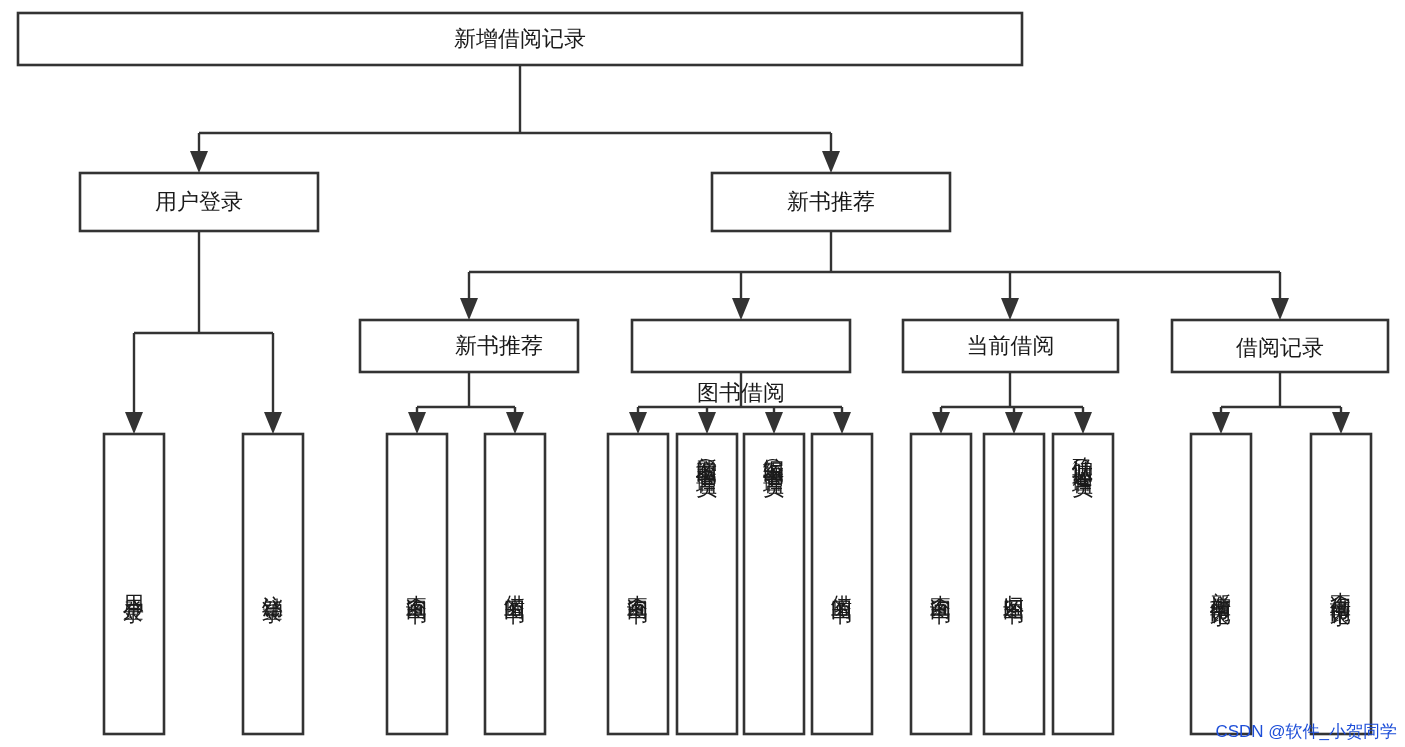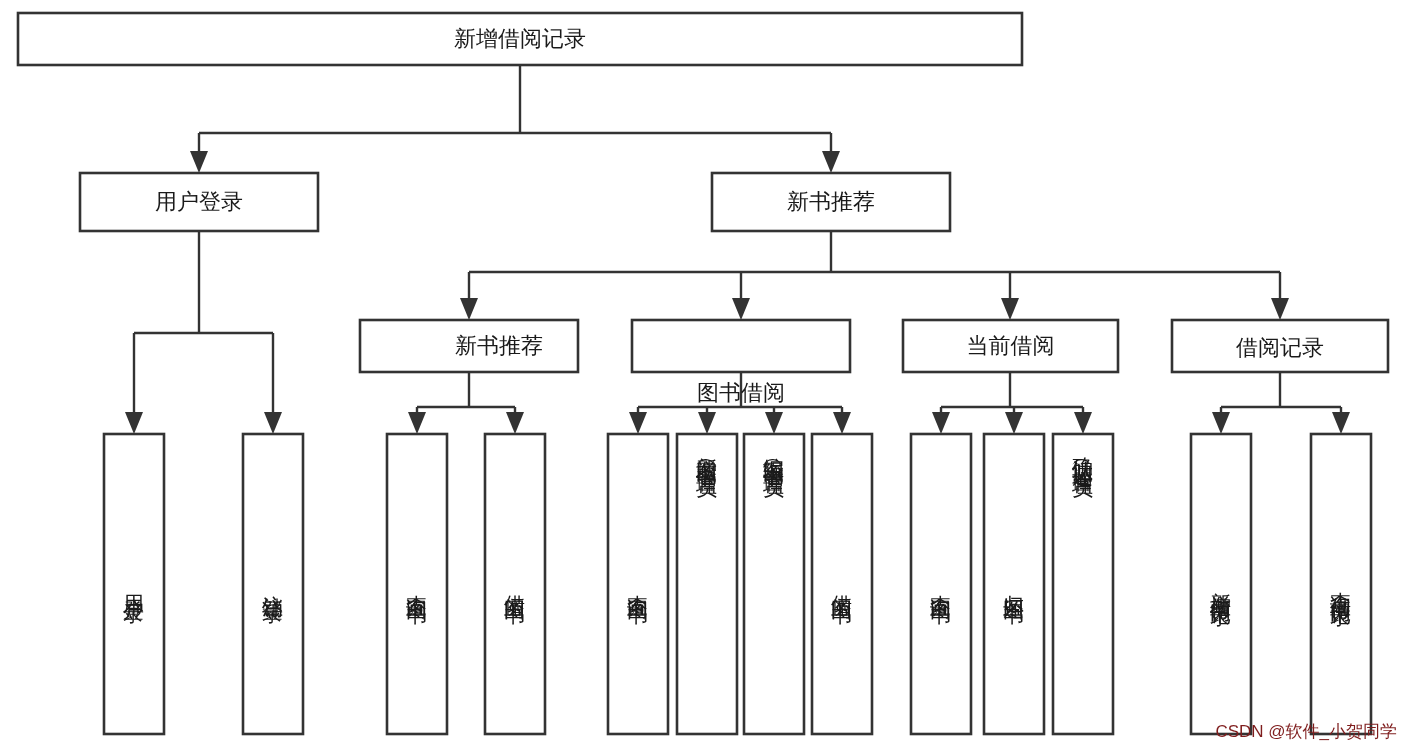--- a/index.html
+++ b/index.html
@@ -39,21 +39,21 @@
   .arrow-head {
     fill: #333333;
     stroke: none;
   }
   .watermark-text {
     position: absolute;
     right: 8px;
     bottom: 4px;
     font-family: "Liberation Sans", "DejaVu Sans", sans-serif;
     font-size: 17px;
-    color: #7f1d1d;
+    color: #1d4ed8;
     white-space: nowrap;
     pointer-events: none;
     user-select: none;
   }
   .vbox-wrap {
     position: absolute;
     display: flex;
     align-items: center;
     justify-content: center;
     pointer-events: none;

